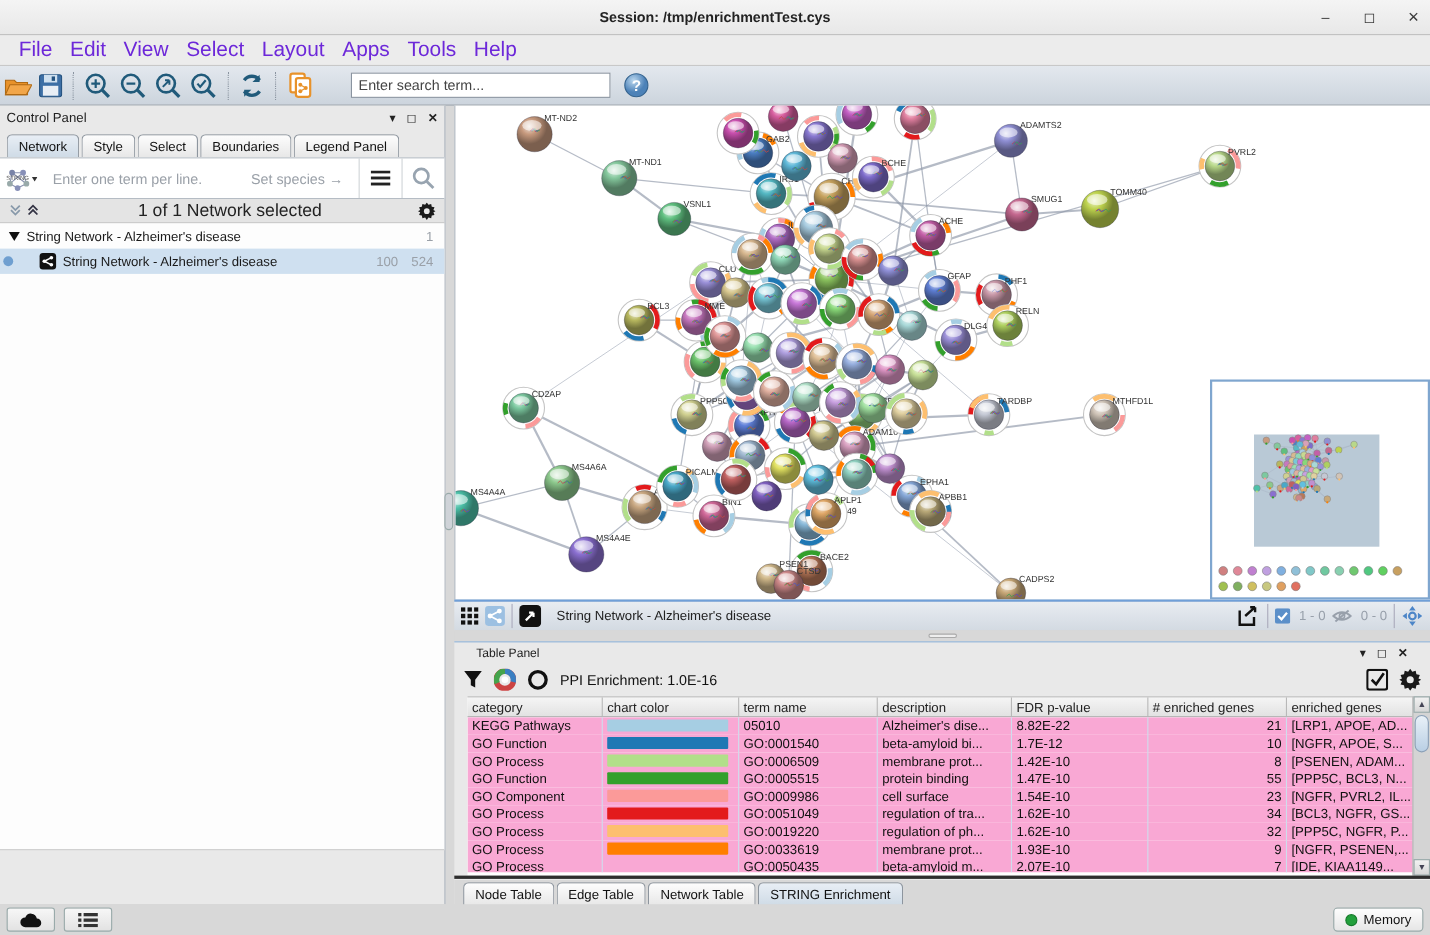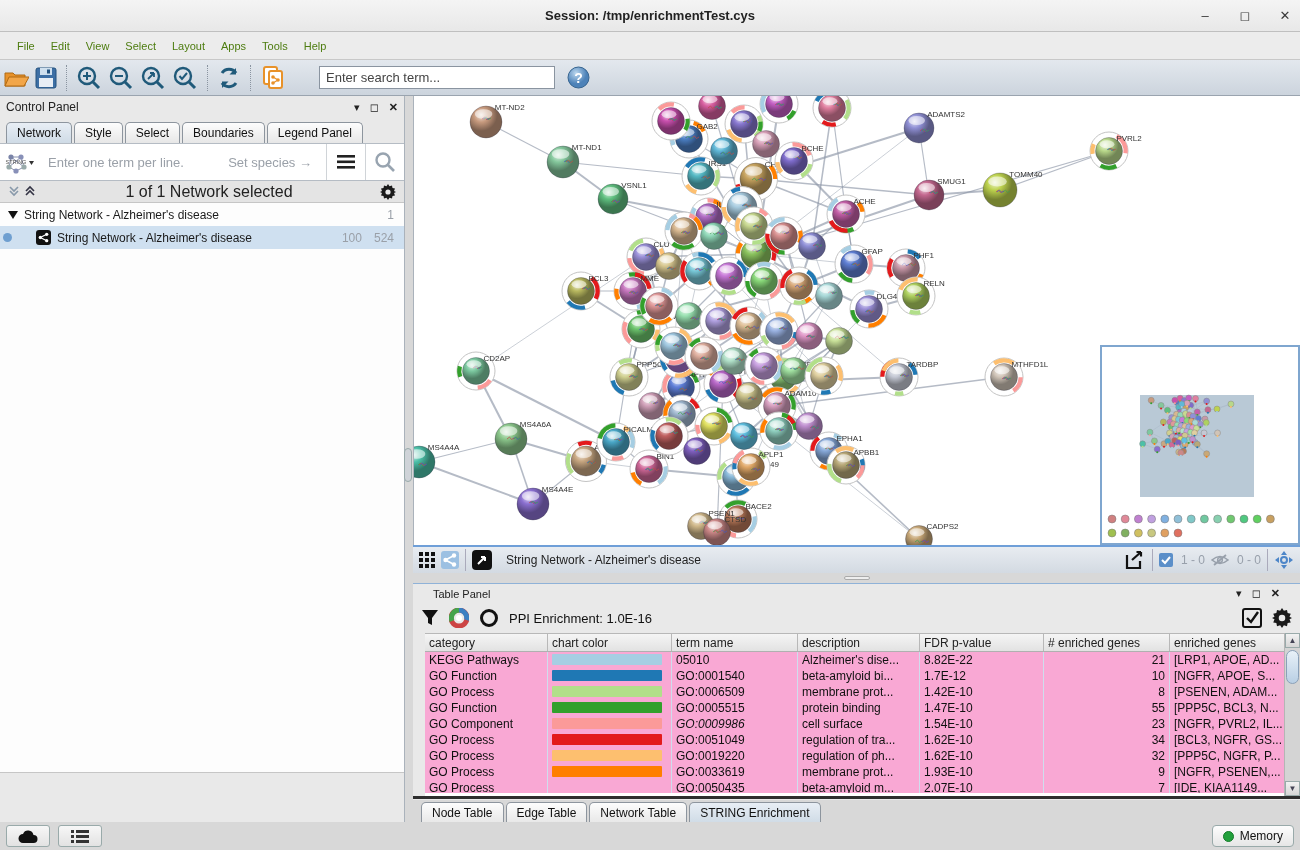--- a/index.html
+++ b/index.html
@@ -5,21 +5,21 @@
   html,body{margin:0;padding:0;background:#555;}
   *{box-sizing:border-box;}
   .app{position:relative;width:1300px;height:850px;background:#d8d8d8;font-family:"Liberation Sans",sans-serif;overflow:hidden;color:#1a1a1a;}
   
   .titlebar{position:absolute;left:0;top:0;width:1300px;height:32px;background:linear-gradient(#f4f4f4,#e8e8e8);border-bottom:1px solid #bfbfbf;display:flex;align-items:center;}
   .titlebar .title{position:absolute;left:0;right:0;text-align:center;font-size:13px;font-weight:bold;color:#222;}
   .winctrl{position:absolute;right:8px;top:0;height:32px;display:flex;align-items:center;gap:26px;}
   .winbtn{width:14px;height:14px;color:#3a3a3a;font-size:13px;line-height:14px;text-align:center;cursor:default;}
   
   .menubar{position:absolute;left:0;top:32px;width:1300px;height:28px;background:#ececec;border-bottom:1px solid #c8c8c8;display:flex;align-items:center;padding-left:10px;gap:2px;}
-  .menuitem{font-size:11px;padding:3px 7px;color:#4d7c0f;}
+  .menuitem{font-size:19px;padding:3px 7px;color:#6d28d9;}
   
   .toolbar{position:absolute;left:0;top:60px;width:1300px;height:36px;background:linear-gradient(#e3e8ee,#ccd4dd);border-bottom:1px solid #9aa4af;display:flex;align-items:center;}
   .tbtn{height:30px;display:flex;align-items:center;justify-content:center;margin:0 3px;}
   .tsep{width:1px;height:26px;border-left:1px dotted #8a94a0;margin:0 6px;}
   .searchbox{width:236px;height:23px;border:1px solid #8a94a0;background:#fff;font-size:13px;padding:0 6px;color:#222;font-family:"Liberation Sans",sans-serif;margin-left:28px;}
   .searchbox::placeholder{color:#444;}
   
   .cpanel{position:absolute;left:0;top:96px;width:405px;height:726px;background:#e9e9e9;border-right:1px solid #aab2bb;}
   .cphead{height:22px;display:flex;align-items:center;padding:0 6px;font-size:12px;color:#222;}
   .cphead .sp{flex:1;}
@@ -2286,21 +2286,21 @@
             <div class="gc" style="width: 122px;">protein binding</div>
             <div class="gc" style="width: 124px;">1.47E-10</div>
             <div class="gc num" style="width: 126px;">55</div>
             <div class="gc" style="width: 126px;">[PPP5C, BCL3, N...</div>
           </div>
           <div class="grow">
             <div class="gc" style="width: 123px;">GO Component</div>
             <div class="gc" style="width: 124px;">
               <div class="swatch" style="background: rgb(251, 154, 153);"></div>
             </div>
-            <div class="gc" style="width: 126px; font-style: italic;">GO:0009986</div>
+            <div class="gc" style="width: 126px;">GO:0009986</div>
             <div class="gc" style="width: 122px;">cell surface</div>
             <div class="gc" style="width: 124px;">1.54E-10</div>
             <div class="gc num" style="width: 126px;">23</div>
             <div class="gc" style="width: 126px;">[NGFR, PVRL2, IL...</div>
           </div>
           <div class="grow">
             <div class="gc" style="width: 123px;">GO Process</div>
             <div class="gc" style="width: 124px;">
               <div class="swatch" style="background: rgb(227, 26, 28);"></div>
             </div>

